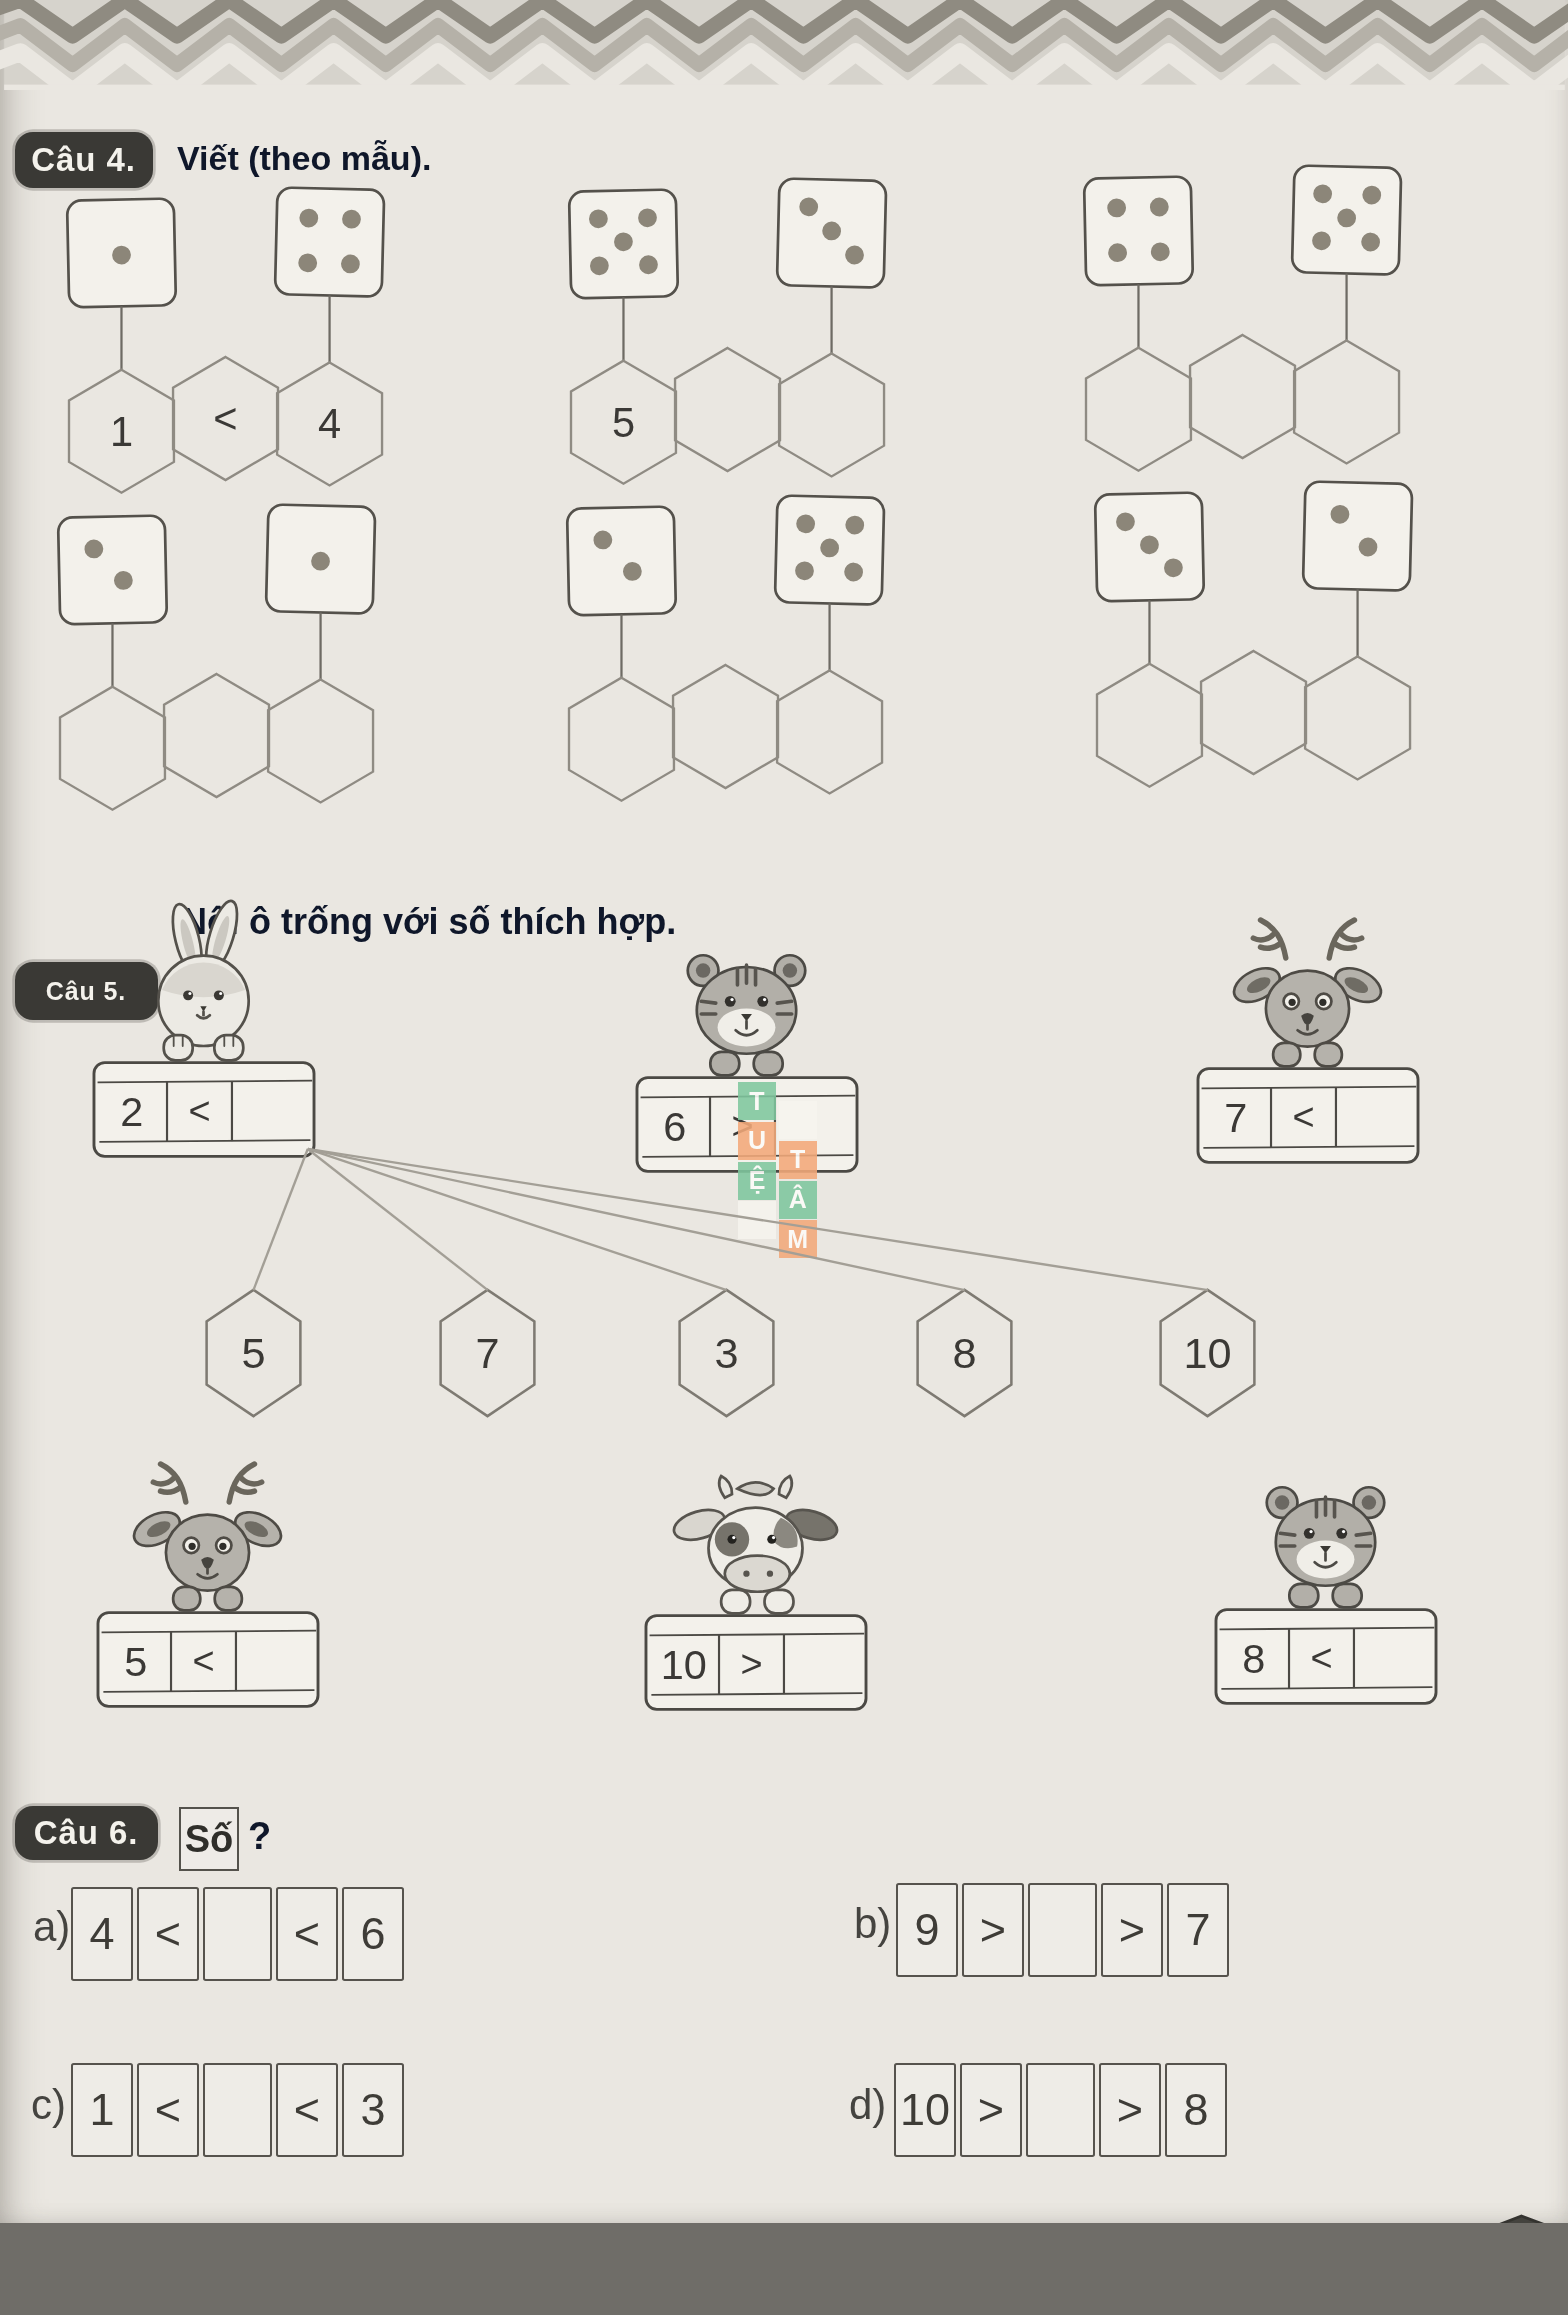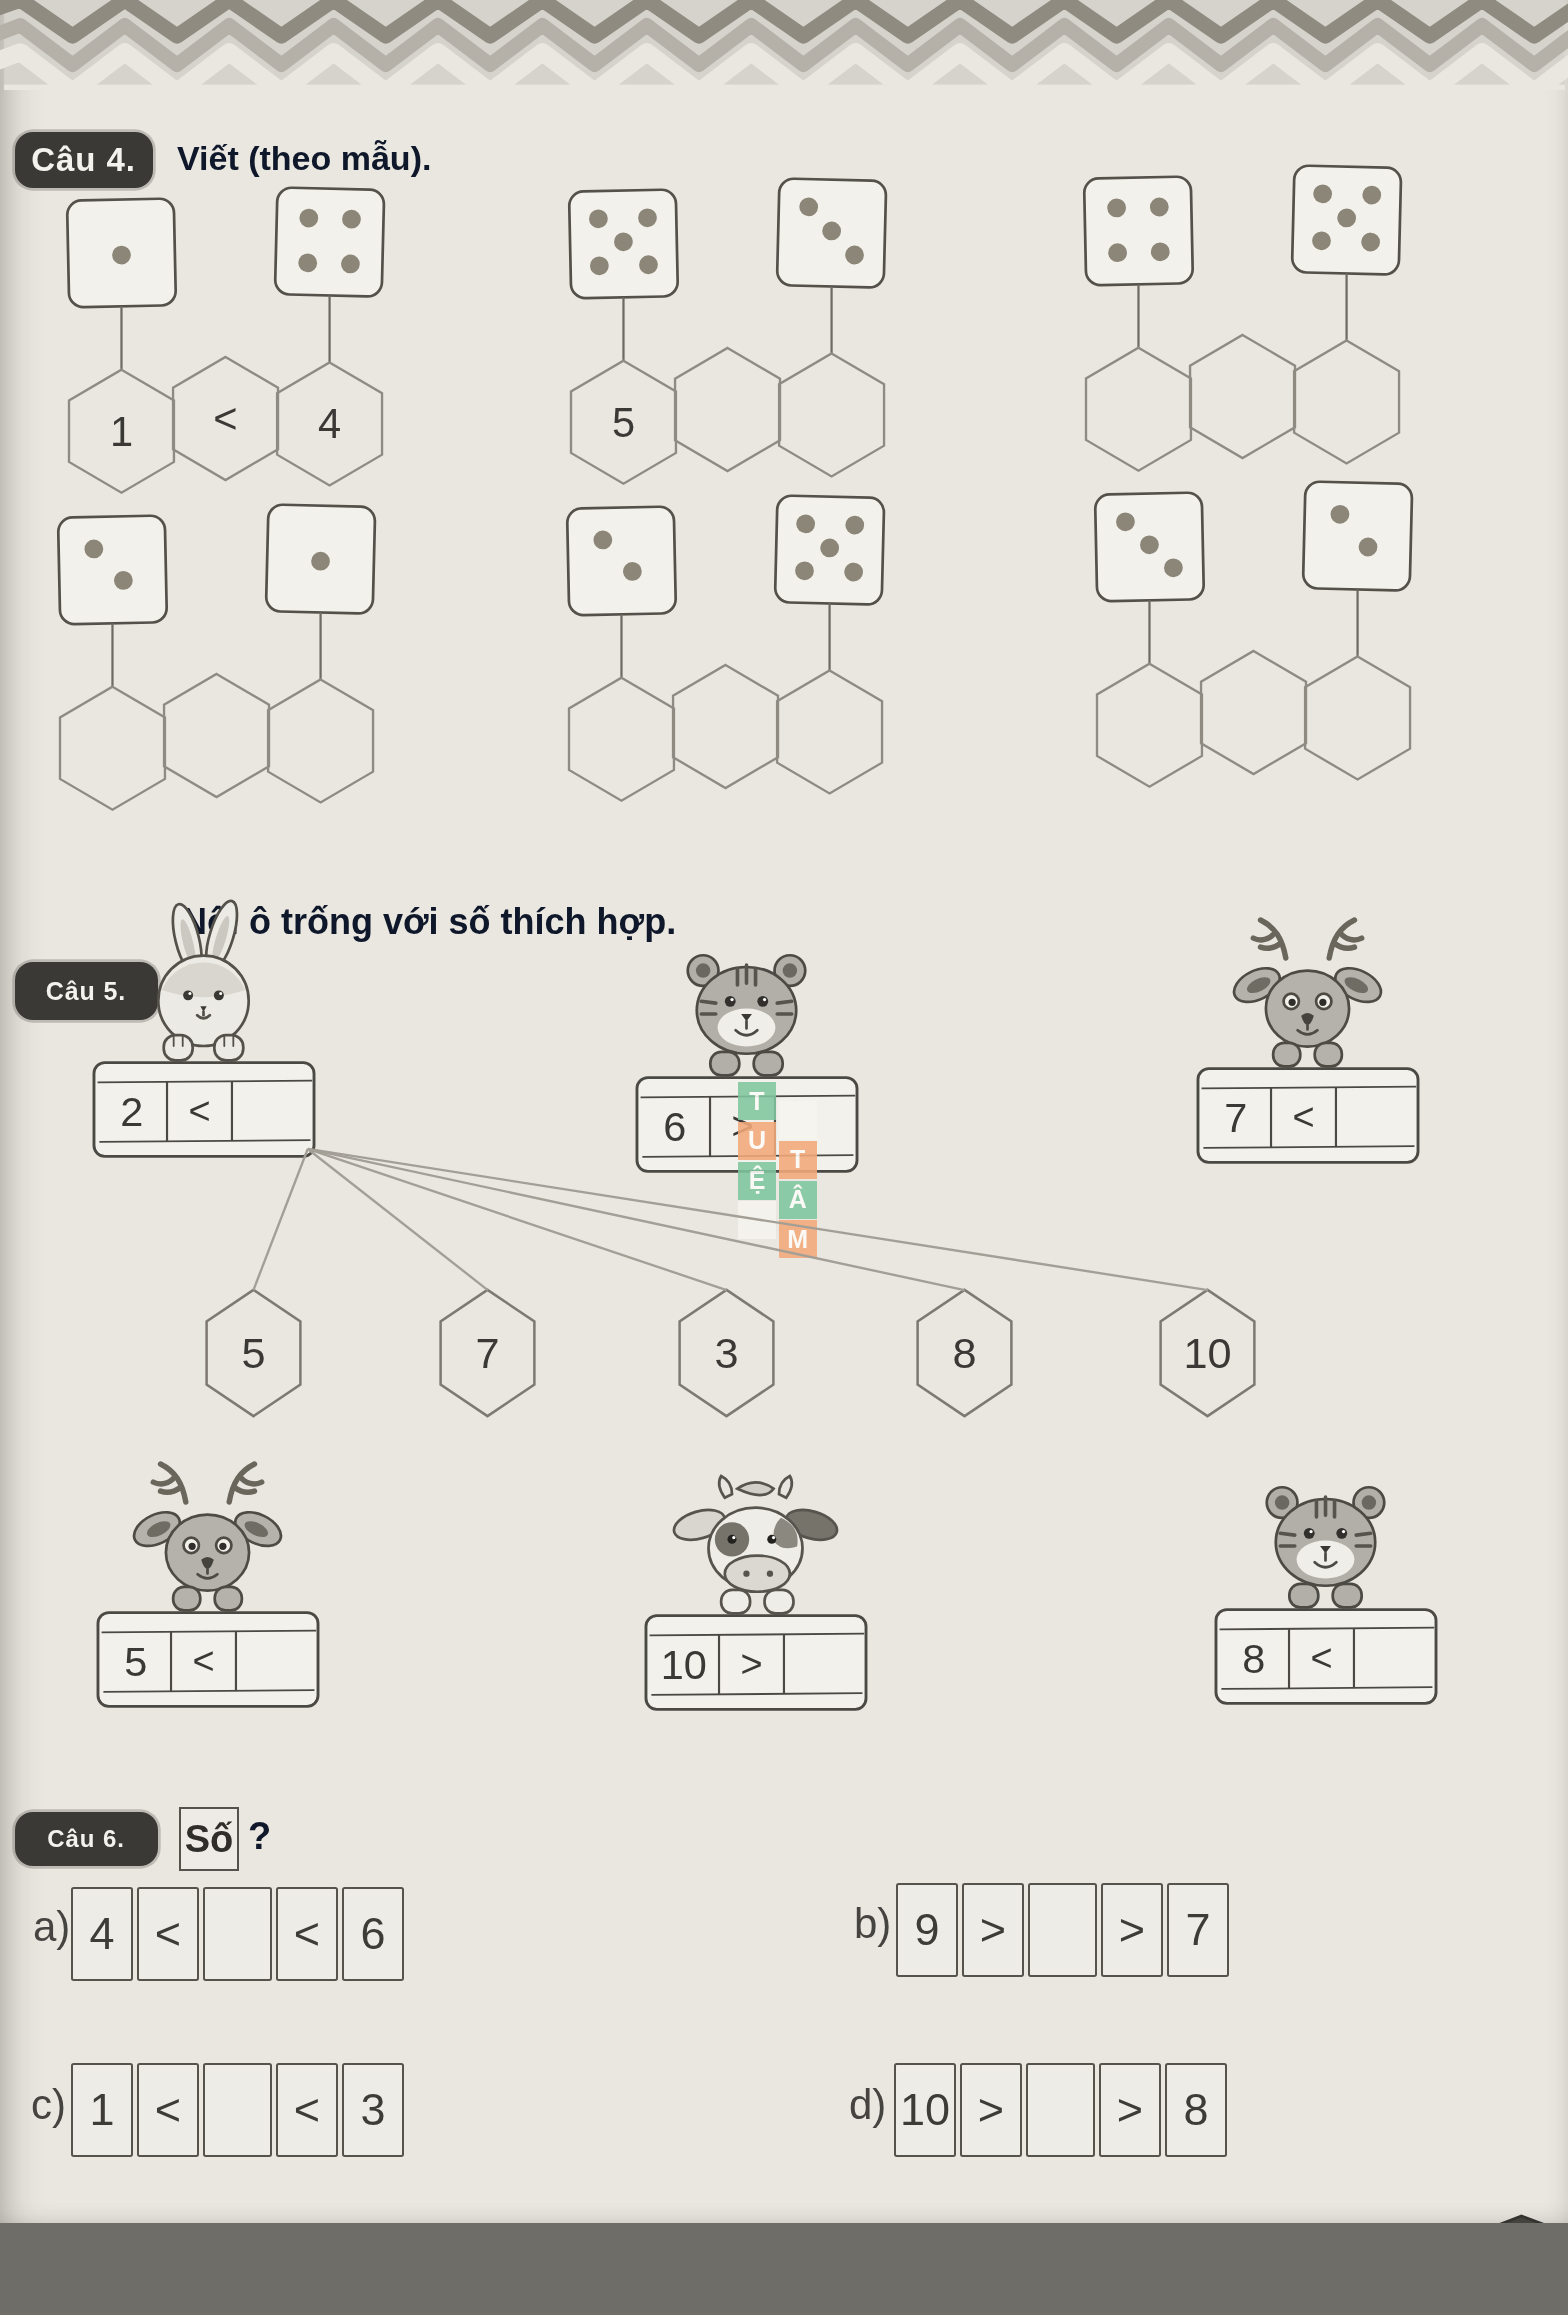--- a/index.html
+++ b/index.html
@@ -400,21 +400,21 @@
     </div>
 
   <svg id="overlay" class="abs" style="left:0;top:0;pointer-events:none;" width="1569" height="2316" viewBox="0 0 1734 2560">
       <line x1="340" y1="1270" x2="280" y2="1426" stroke="#a39f96" stroke-width="2.6"></line>
       <line x1="340" y1="1270" x2="539" y2="1426" stroke="#a39f96" stroke-width="2.6"></line>
       <line x1="340" y1="1270" x2="803" y2="1426" stroke="#a39f96" stroke-width="2.6"></line>
       <line x1="340" y1="1270" x2="1066" y2="1426" stroke="#a39f96" stroke-width="2.6"></line>
       <line x1="340" y1="1270" x2="1335" y2="1426" stroke="#a39f96" stroke-width="2.6"></line>
     </svg>
 
-  <div class="badge" style="left:14.5px;top:1806px;width:143px;height:54px;font-size:24px;margin-top:6px;">Câu 6.</div>
+  <div class="badge" style="left:14.5px;top:1806px;width:143px;height:54px;font-size:33px;">Câu 6.</div>
   <div class="so-box" style="left:179px;top:1807px;width:56px;height:60px;font-size:38px;">Số</div>
   <div class="sec-title" style="left:248px;top:1815px;font-size:38px;">?</div>
 
   <div id="cau6-rows">
       <div class="cau6-label abs" style="left:33px;top:1903px;">a)</div>
       <div class="cau6-box abs" style="left:71px;top:1887px;width:58px;height:90px;">4</div>
       <div class="cau6-box abs" style="left:137px;top:1887px;width:58px;height:90px;">&lt;</div>
       <div class="cau6-box abs" style="left:203px;top:1887px;width:65px;height:90px;"></div>
       <div class="cau6-box abs" style="left:276px;top:1887px;width:58px;height:90px;">&lt;</div>
       <div class="cau6-box abs" style="left:342px;top:1887px;width:58px;height:90px;">6</div>

